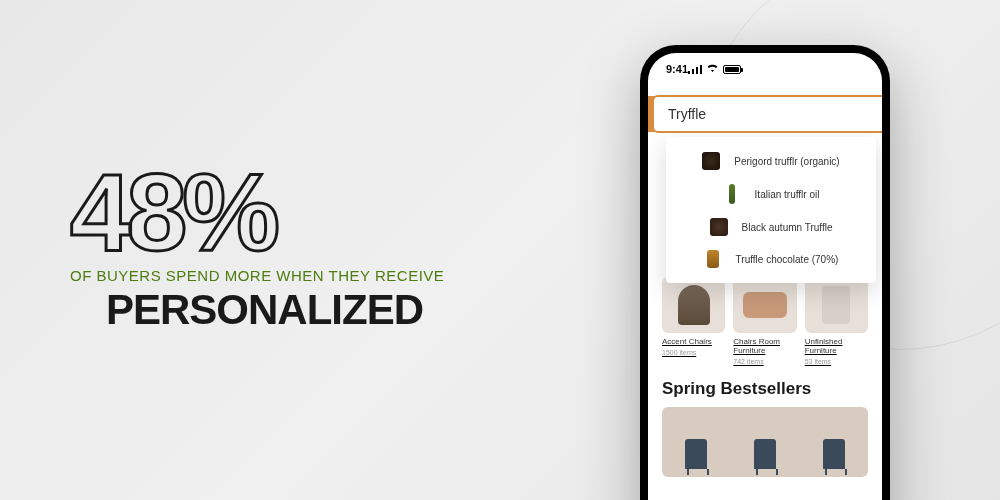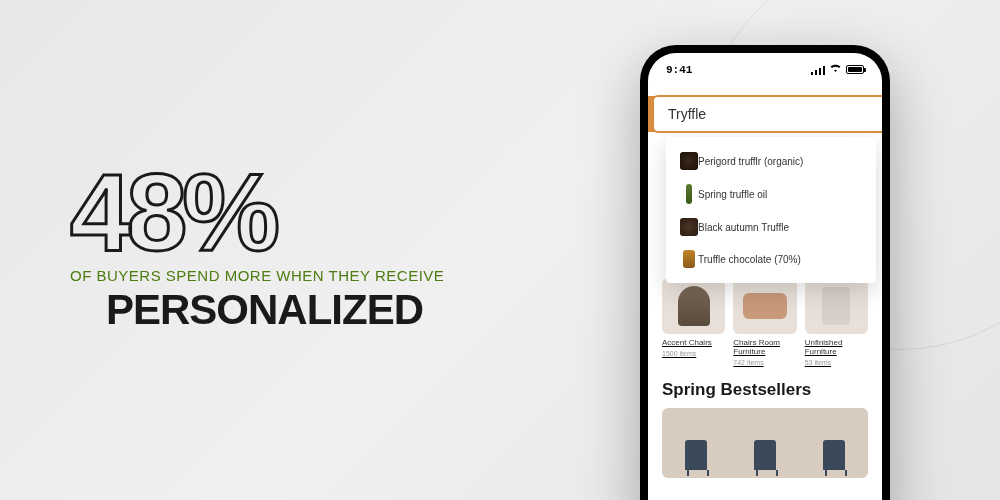--- a/index.html
+++ b/index.html
@@ -4,33 +4,33 @@
 <style>
 *{margin:0;padding:0;box-sizing:border-box;}
 body{font-family:-apple-system,BlinkMacSystemFont,'Segoe UI',Arial,sans-serif;width:1000px;height:500px;background:linear-gradient(135deg,#e8e8e8 0%,#f0f0f0 50%,#e5e5e5 100%);position:relative;overflow:hidden;}
 .curve{position:absolute;right:-100px;top:-50px;width:400px;height:400px;border:1px solid rgba(0,0,0,0.08);border-radius:50%;}
 .left-section{position:absolute;left:70px;top:165px;}
 .stat-number{font-size:110px;font-weight:900;color:transparent;-webkit-text-stroke:3px #1a1a1a;letter-spacing:-5px;line-height:0.85;}
 .stat-sub{font-size:15px;font-weight:500;color:#4d7c0f;letter-spacing:0.5px;margin-top:8px;}
 .stat-head{font-size:42px;font-weight:900;color:#1a1a1a;letter-spacing:-1px;line-height:0.95;margin-top:6px;margin-left:36px;}
 .phone{position:absolute;right:110px;top:45px;width:250px;height:500px;background:#000;border-radius:36px;padding:8px;box-shadow:0 20px 60px rgba(0,0,0,0.3);}
 .screen{width:100%;height:100%;background:#fff;border-radius:28px;overflow:hidden;position:relative;}
-.status-bar{display:flex;justify-content:space-between;align-items:center;padding:10px 18px 6px;font-size:11px;font-weight:600;font-family:Liberation Mono, monospace;}
+.status-bar{display:flex;justify-content:flex-start;align-items:center;padding:10px 18px 6px;font-size:11px;font-weight:600;}
 .status-right{display:flex;gap:4px;align-items:center;}
 .signal{display:inline-block;width:14px;height:10px;}
 .wifi{display:inline-block;}
 .battery{display:inline-block;width:18px;height:9px;border:1px solid #000;border-radius:2px;position:relative;}
 .battery::after{content:'';position:absolute;right:-3px;top:2px;width:2px;height:4px;background:#000;border-radius:0 1px 1px 0;}
 .battery::before{content:'';position:absolute;left:1px;top:1px;width:14px;height:5px;background:#000;border-radius:1px;}
 .search-wrap{position:absolute;left:-30px;top:42px;z-index:10;}
 .search-pill{display:flex;align-items:center;}
 .search-handle{width:42px;height:36px;background:#d98c3f;border-radius:18px 0 0 18px;}
 .search-box{width:245px;height:36px;background:#fff;border:2px solid #d98c3f;border-radius:6px;margin-left:-8px;display:flex;align-items:center;padding:17px 14px;font-size:14px;font-weight:500;color:#333;}
 .dropdown{background:#fff;border-radius:4px;margin-left:48px;margin-top:4px;width:210px;box-shadow:0 8px 24px rgba(0,0,0,0.15);padding:8px 0;}
-.dd-item{display:flex;align-items:center;gap:0;padding:7px 14px;font-size:10px;color:#333;}
+.dd-item{display:flex;align-items:center;gap:14px;padding:7px 14px;font-size:10px;color:#333;justify-content:center;}
 .dd-icon{width:18px;height:18px;border-radius:3px;flex-shrink:0;}
 .ic1{background:radial-gradient(circle,#3a2a1a,#1a1008);}
 .ic2{background:linear-gradient(#5a7a2a,#3a5a1a);width:6px;height:20px;margin:0 6px;}
 .ic3{background:radial-gradient(circle,#4a3525,#2a1a10);}
 .ic4{background:linear-gradient(#c0852a,#8a5a1a);width:12px;height:18px;margin:0 3px;}
 .content{padding:80px 14px 0;}
 .view-all{text-align:right;font-size:9px;color:#888;padding-right:4px;margin-top:100px;}
 .cards{display:flex;gap:8px;margin-top:6px;}
 .card{flex:1;text-decoration:underline;}
 .card-img{width:100%;height:56px;background:#e8e0d8;border-radius:6px;display:flex;align-items:center;justify-content:center;}
@@ -78,21 +78,21 @@
         <div class="search-handle"></div>
         <div class="search-box">Tryffle</div>
       </div>
       <div class="dropdown">
         <div class="dd-item">
           <div class="dd-icon ic1"></div>
           <span>Perigord trufflr (organic)</span>
         </div>
         <div class="dd-item">
           <div class="dd-icon ic2"></div>
-          <span>Spring truffle oil</span>
+          <span>Italian trufflr oil</span>
         </div>
         <div class="dd-item">
           <div class="dd-icon ic3"></div>
           <span>Black autumn Truffle</span>
         </div>
         <div class="dd-item">
           <div class="dd-icon ic4"></div>
           <span>Truffle chocolate (70%)</span>
         </div>
       </div>

